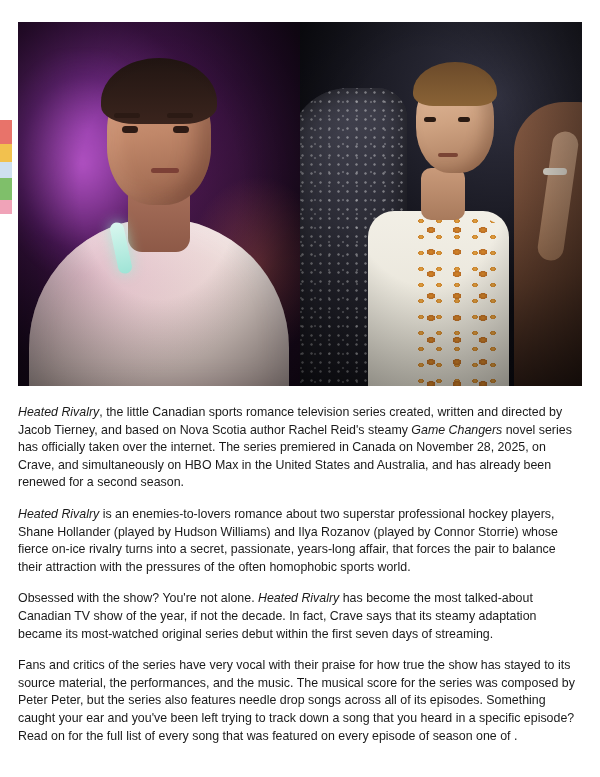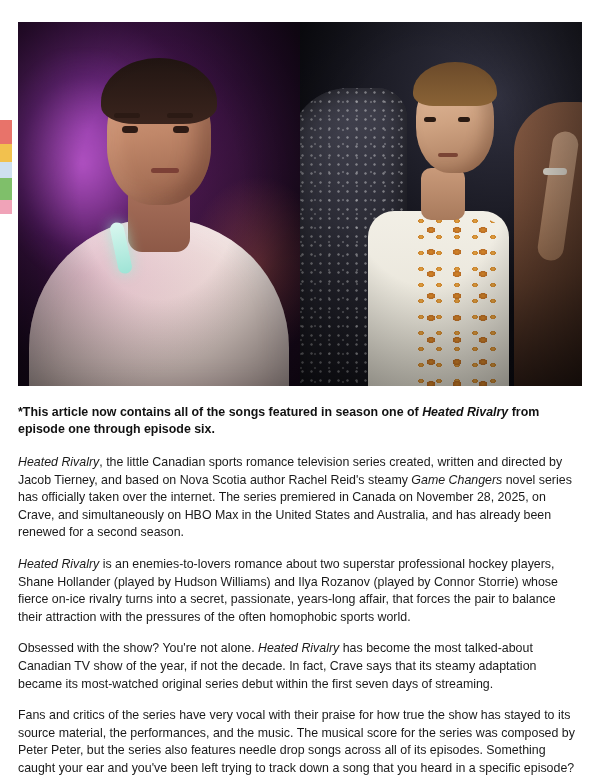--- a/index.html
+++ b/index.html
@@ -307,21 +307,20 @@
       <div class="r-eye a"></div>
       <div class="r-eye b"></div>
       <div class="r-mouth"></div>
       <div class="r-arm"></div>
       <div class="r-bracelet"></div>
       <div class="r-vignette"></div>
     </div>
   </div>
 
   <div class="article">
-    <p class="lede" id="lede">*This article now contains all of the songs featured in season one of <em>Heated Rivalry</em> from episode one through episode six.</p>
     <div id="paragraphs">
         <p class="para"><em>Heated Rivalry</em>, the little Canadian sports romance television series created, written and directed by Jacob Tierney, and based on Nova Scotia author Rachel Reid's steamy <em>Game Changers</em> novel series has officially taken over the internet. The series premiered in Canada on November 28, 2025, on Crave, and simultaneously on HBO Max in the United States and Australia, and has already been renewed for a second season.</p>
         <p class="para"><em>Heated Rivalry</em> is an enemies-to-lovers romance about two superstar professional hockey players, Shane Hollander (played by Hudson Williams) and Ilya Rozanov (played by Connor Storrie) whose fierce on-ice rivalry turns into a secret, passionate, years-long affair, that forces the pair to balance their attraction with the pressures of the often homophobic sports world.</p>
         <p class="para">Obsessed with the show? You're not alone. <em>Heated Rivalry</em> has become the most talked-about Canadian TV show of the year, if not the decade. In fact, Crave says that its steamy adaptation became its most-watched original series debut within the first seven days of streaming.</p>
         <p class="para">Fans and critics of the series have very vocal with their praise for how true the show has stayed to its source material, the performances, and the music. The musical score for the series was composed by Peter Peter, but the series also features needle drop songs across all of its episodes. Something caught your ear and you've been left trying to track down a song that you heard in a specific episode? Read on for the full list of every song that was featured on every episode of season one of .</p>
       </div>
   </div>
 
 </div>
 

